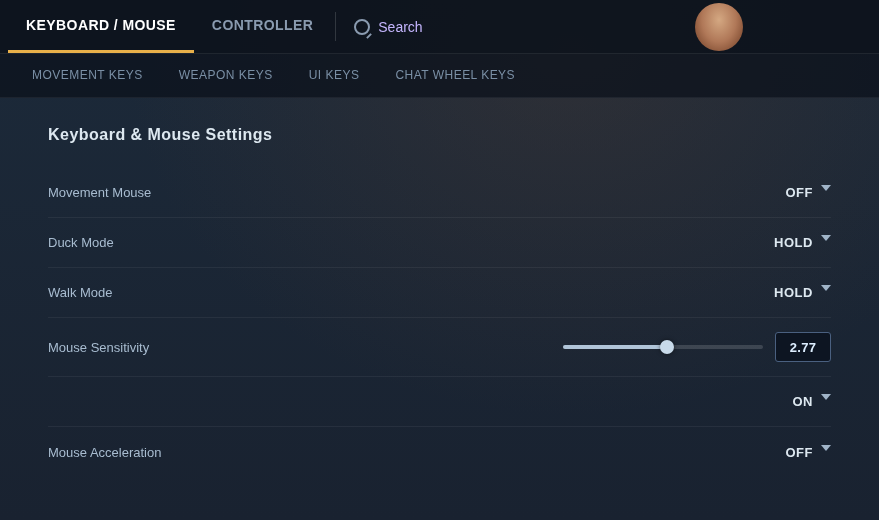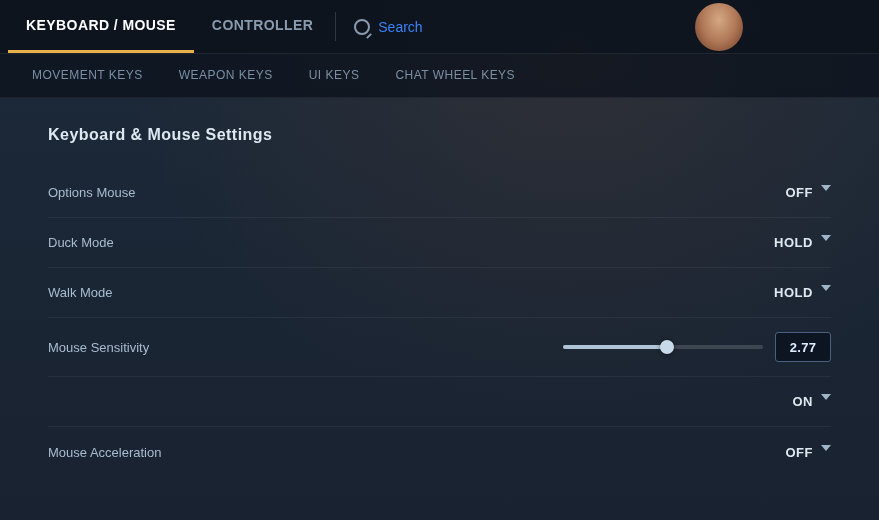--- a/index.html
+++ b/index.html
@@ -65,21 +65,21 @@
       width: 1px;
       background: rgba(255,255,255,0.15);
       margin: 12px 4px;
     }
 
     .top-nav-search {
       display: flex;
       align-items: center;
       padding: 0 14px;
       gap: 8px;
-      color: #3b82f6;
+      color: #c4b5fd;
       font-size: 14px;
       cursor: pointer;
     }
 
     .search-icon-shape {
       width: 16px;
       height: 16px;
       border: 2px solid #8a9bb0;
       border-radius: 50%;
       position: relative;
@@ -292,21 +292,21 @@
     </div>
     <div class="sub-nav-tab">
       <span>Chat Wheel Keys</span>
     </div>
   </div>
 
   <div class="content-area">
     <div class="section-title">Keyboard &amp; Mouse Settings</div>
 
     <div class="settings-row">
-      <div class="setting-label">Options Mouse</div>
+      <div class="setting-label">Movement Mouse</div>
       <div class="setting-control">
         <div class="dropdown-control">
           <span>OFF</span>
           <div class="chevron-down"></div>
         </div>
       </div>
     </div>
 
     <div class="settings-row">
       <div class="setting-label">Duck Mode</div>

